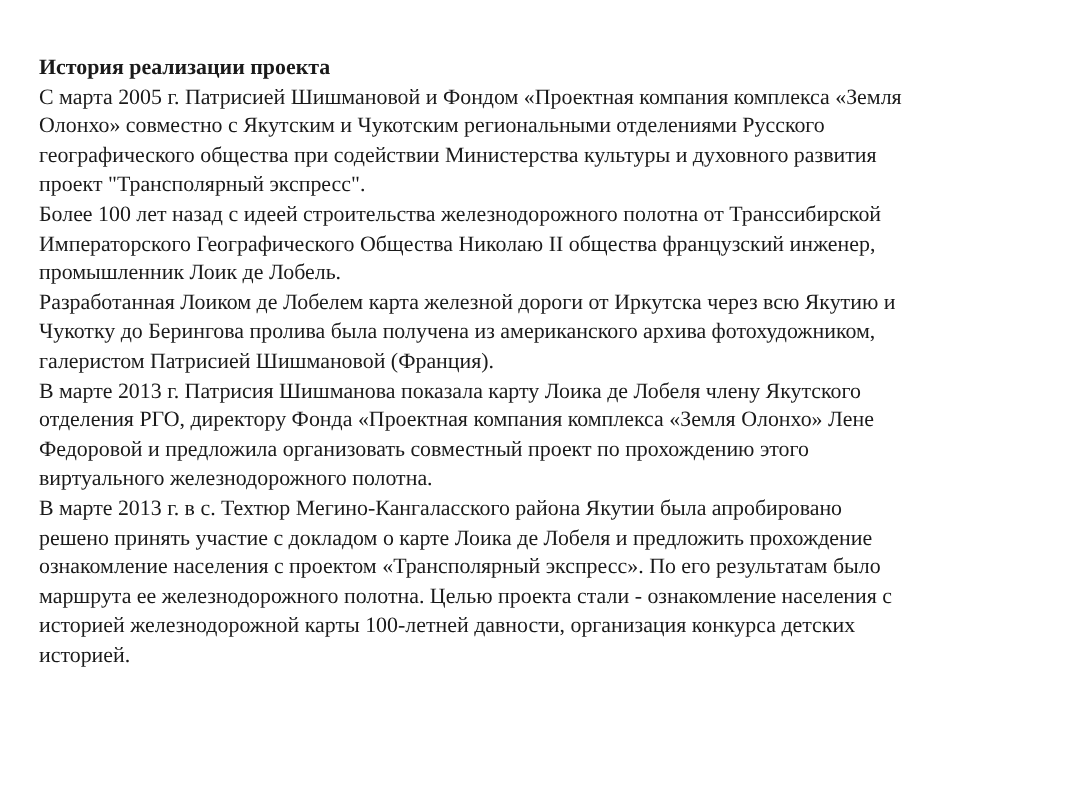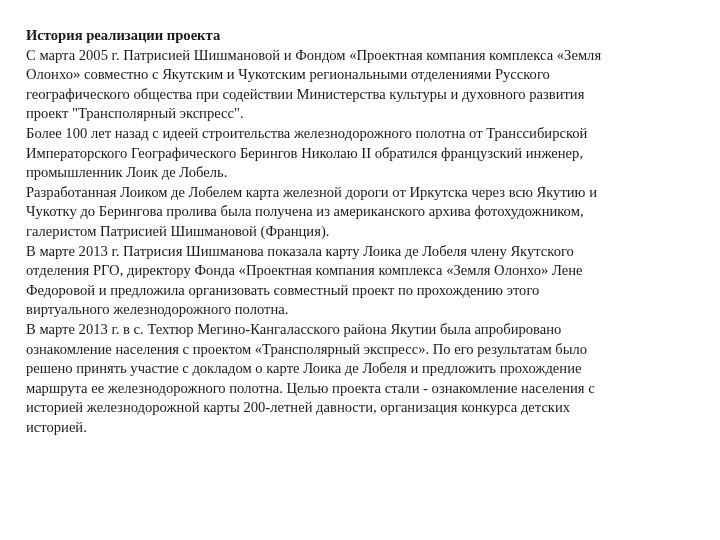--- a/index.html
+++ b/index.html
@@ -1,55 +1,55 @@
 <!DOCTYPE html>
 <html><head>
 <meta charset="utf-8">
 <style>
   html, body { margin:0; padding:0; background:#ffffff; }
   body { width:720px; height:540px; overflow:hidden; position:relative; }
-  .doc { position:absolute; left:26px; top:26px; width:680px;
+  .doc { position:absolute; left:26px; top:36px; width:680px;
          font-family:"Liberation Serif", "DejaVu Serif", serif; font-size:14.6px;
          color:#1a1a1a; line-height:19.6px; }
   .line { white-space:nowrap; display:block; height:19.6px; }
   .title { font-weight:bold; }
 </style>
 </head>
 <body>
 
 <div class="doc">
   <span class="line title">История реализации проекта</span>
 
   <div>
     <span class="line"> С марта 2005 г. Патрисией Шишмановой и Фондом «Проектная компания комплекса «Земля</span>
     <span class="line">Олонхо» совместно с Якутским и Чукотским региональными отделениями Русского</span>
     <span class="line">географического общества при содействии Министерства культуры и духовного развития</span>
     <span class="line">проект "Трансполярный экспресс".</span>
   </div>
 
   <div>
     <span class="line">Более 100 лет назад с идеей строительства железнодорожного полотна от Транссибирской</span>
-    <span class="line">Императорского Географического Берингов Николаю II обратился французский инженер,</span>
+    <span class="line">Императорского Географического Общества Николаю II общества французский инженер,</span>
     <span class="line">промышленник Лоик де Лобель.</span>
   </div>
 
   <div>
     <span class="line">Разработанная Лоиком де Лобелем карта железной дороги от Иркутска через всю Якутию и</span>
     <span class="line">Чукотку до Берингова пролива была получена из американского архива фотохудожником,</span>
     <span class="line">галеристом Патрисией Шишмановой (Франция).</span>
   </div>
 
   <div>
     <span class="line">В марте 2013 г. Патрисия  Шишманова показала карту Лоика де Лобеля  члену Якутского</span>
     <span class="line">отделения РГО, директору Фонда «Проектная компания комплекса «Земля Олонхо» Лене</span>
     <span class="line">Федоровой и предложила организовать совместный проект по прохождению этого</span>
     <span class="line">виртуального железнодорожного полотна.</span>
   </div>
 
   <div>
     <span class="line">В марте 2013 г. в с. Техтюр Мегино-Кангаласского района Якутии была апробировано</span>
+    <span class="line">решено принять участие с докладом о карте Лоика де Лобеля  и предложить прохождение</span>
     <span class="line">ознакомление населения с проектом «Трансполярный экспресс». По его результатам было</span>
-    <span class="line">решено принять участие с докладом о карте Лоика де Лобеля  и предложить прохождение</span>
     <span class="line">маршрута ее железнодорожного полотна. Целью проекта стали - ознакомление населения с</span>
-    <span class="line">историей железнодорожной карты 200-летней давности, организация конкурса детских</span>
+    <span class="line">историей железнодорожной карты 100-летней давности, организация конкурса детских</span>
     <span class="line">историей.</span>
   </div>
 </div>
 
 </body></html>

